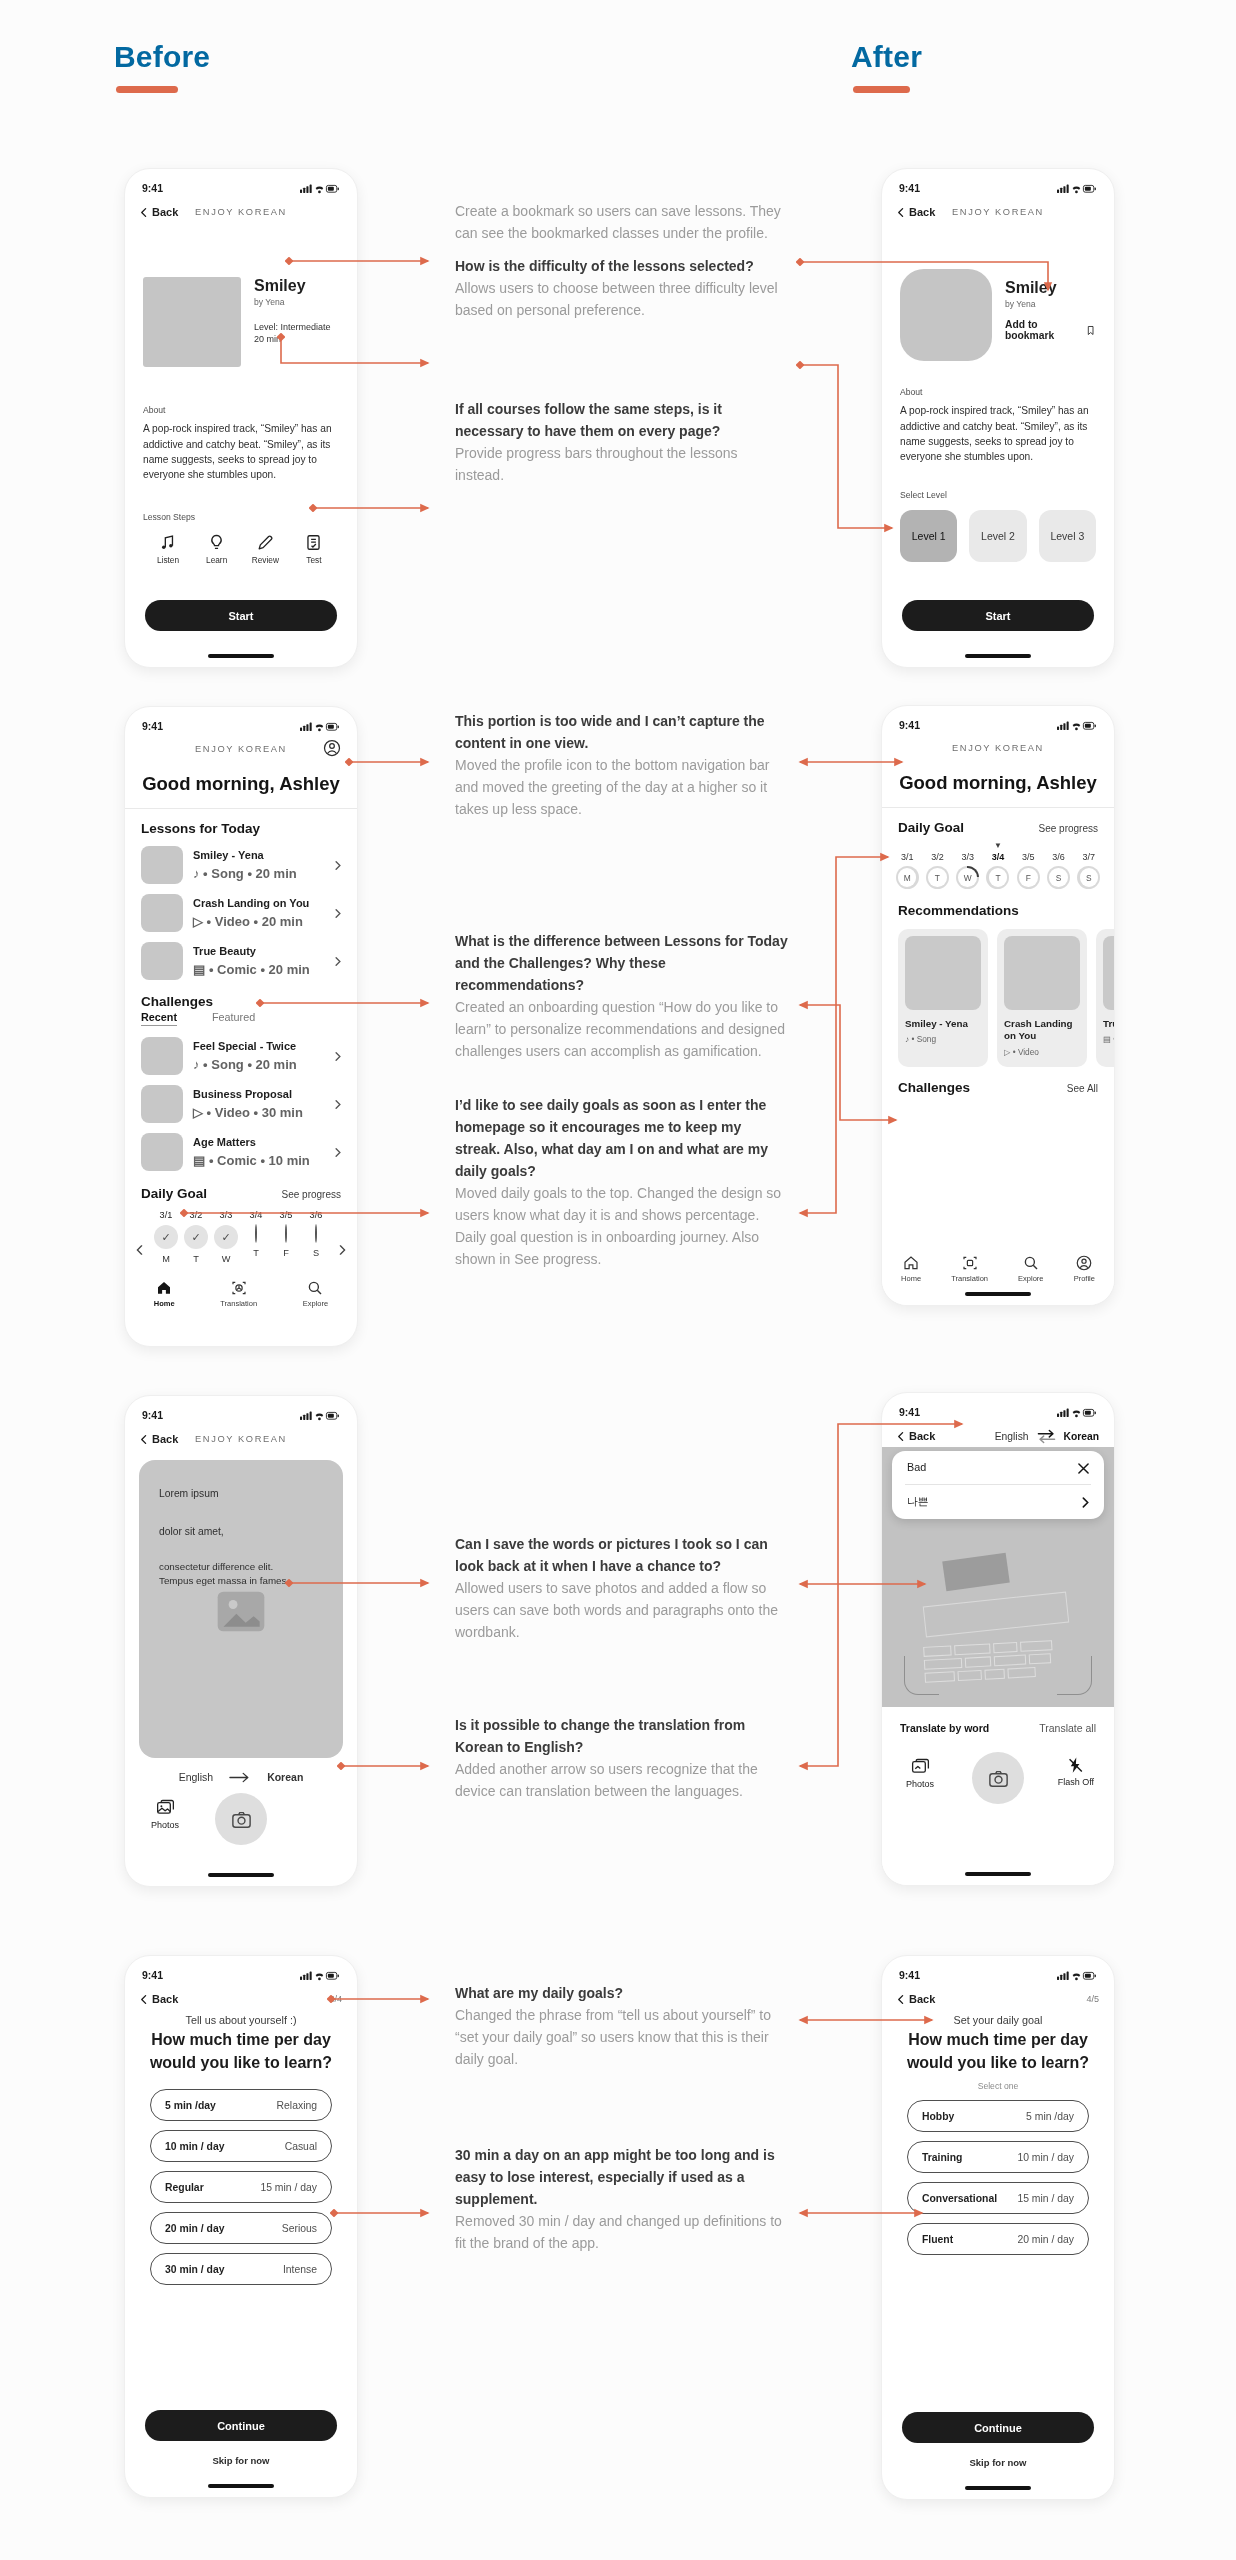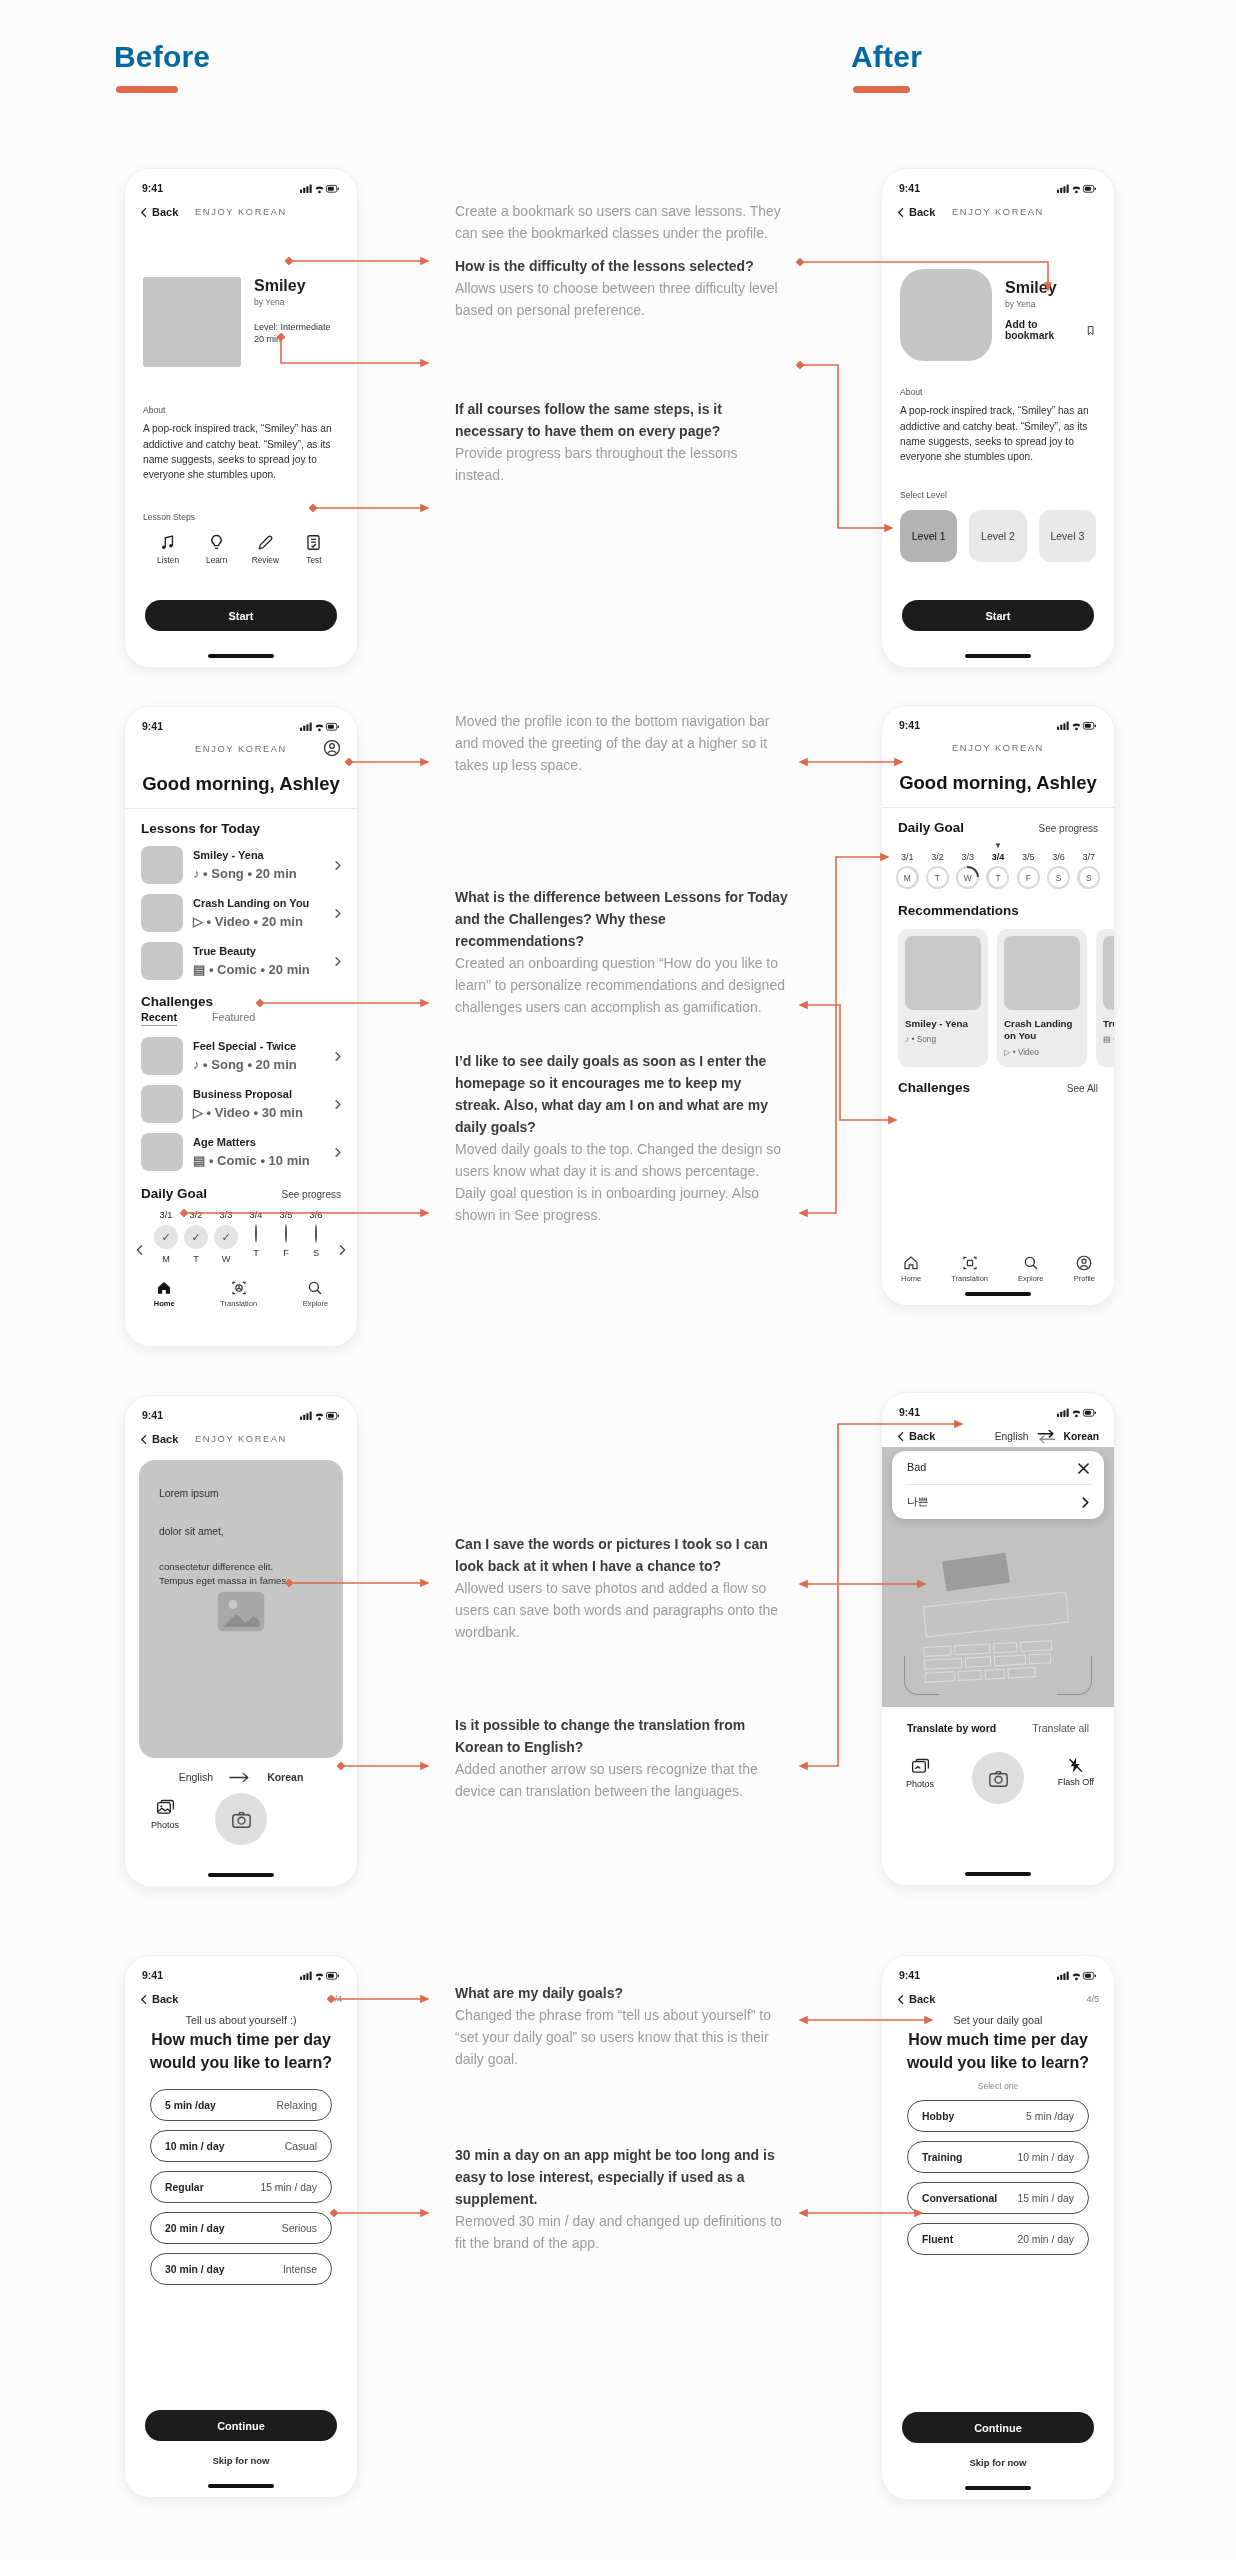--- a/index.html
+++ b/index.html
@@ -104,21 +104,21 @@
   .bricks{position:absolute;left:42px;top:196px;width:148px;display:flex;flex-wrap:wrap;gap:3px;transform:rotate(-3deg);}
   .bricks i{display:block;height:8px;border:1px solid #dedede;}
   .bl,.br{position:absolute;bottom:12px;width:34px;height:38px;}
   .bl{left:22px;border-left:1.6px solid #8f8f8f;border-bottom:1.6px solid #8f8f8f;border-bottom-left-radius:14px;}
   .br{right:22px;border-right:1.6px solid #8f8f8f;border-bottom:1.6px solid #8f8f8f;border-bottom-right-radius:14px;}
   .wordcard{position:absolute;left:10px;right:10px;top:58px;background:#fff;border-radius:13px;z-index:3;
             box-shadow:0 3px 10px rgba(0,0,0,.14);}
   .wrow{display:flex;justify-content:space-between;align-items:center;padding:10px 15px;font-size:10.8px;color:#1b1b1b;}
   .wdiv{height:1px;background:#e4e4e4;margin:0 13px;}
   .panel3a{position:absolute;left:0;right:0;bottom:0;height:178px;background:#fff;}
-  .trow{display:flex;justify-content:center;padding:15px 18px 0;font-size:10.5px;gap:36px;}
+  .trow{display:flex;justify-content:space-between;padding:15px 18px 0;font-size:10.5px;gap:36px;}
   .trow .tb{font-weight:800;color:#161616;}
   .trow .ta{color:#555;}
   .langgrp{margin-left:auto;display:flex;align-items:center;gap:7px;font-size:10.3px;color:#333;z-index:2;}
   
   .subt{text-align:center;font-size:10.8px;color:#3a3a3a;margin-top:2px;}
   .qtitle{text-align:center;font-size:16px;font-weight:800;color:#1c1c1c;line-height:1.4;margin:3px 24px 0;}
   .selone{text-align:center;font-size:8.6px;color:#8a8a8a;margin-top:7px;}
   .pill{display:flex;justify-content:space-between;align-items:center;border:1.2px solid #4f4f4f;border-radius:17px;
         height:30px;margin:9px 25px 0;padding:0 14px;font-size:10.4px;}
   .pill .pl{font-weight:700;color:#1f1f1f;}
@@ -832,20 +832,21 @@
   </section>
 
   <div class="ann" style="left:455px;top:200px">
     <p class="a">Create a bookmark so users can save lessons. They can see the bookmarked classes under the profile.</p>
     <p class="q" style="margin-top:11px">How is the difficulty of the lessons selected?</p>
     <p class="a">Allows users to choose between three difficulty level based on personal preference.</p>
     <p class="q" style="margin-top:77px">If all courses follow the same steps, is it necessary to have them on every page?</p>
     <p class="a">Provide progress bars throughout the lessons instead.</p>
   </div>
   <div class="ann" style="left:455px;top:710px">
+    <p class="q">This portion is too wide and I can’t capture the content in one view.</p>
     <p class="a">Moved the profile icon to the bottom navigation bar and moved the greeting of the day at a higher so it takes up less space.</p>
     <p class="q" style="margin-top:110px">What is the difference between Lessons for Today and the Challenges? Why these recommendations?</p>
     <p class="a">Created an onboarding question “How do you like to learn” to personalize recommendations and designed challenges users can accomplish as gamification.</p>
     <p class="q" style="margin-top:32px">I’d like to see daily goals as soon as I enter the homepage so it encourages me to keep my streak. Also, what day am I on and what are my daily goals?</p>
     <p class="a">Moved daily goals to the top. Changed the design so users know what day it is and shows percentage. Daily goal question is in onboarding journey. Also shown in See progress.</p>
   </div>
   <div class="ann" style="left:455px;top:1533px">
     <p class="q">Can I save the words or pictures I took so I can look back at it when I have a chance to?</p>
     <p class="a">Allowed users to save photos and added a flow so users can save both words and paragraphs onto the wordbank.</p>
     <p class="q" style="margin-top:71px">Is it possible to change the translation from Korean to English?</p>

